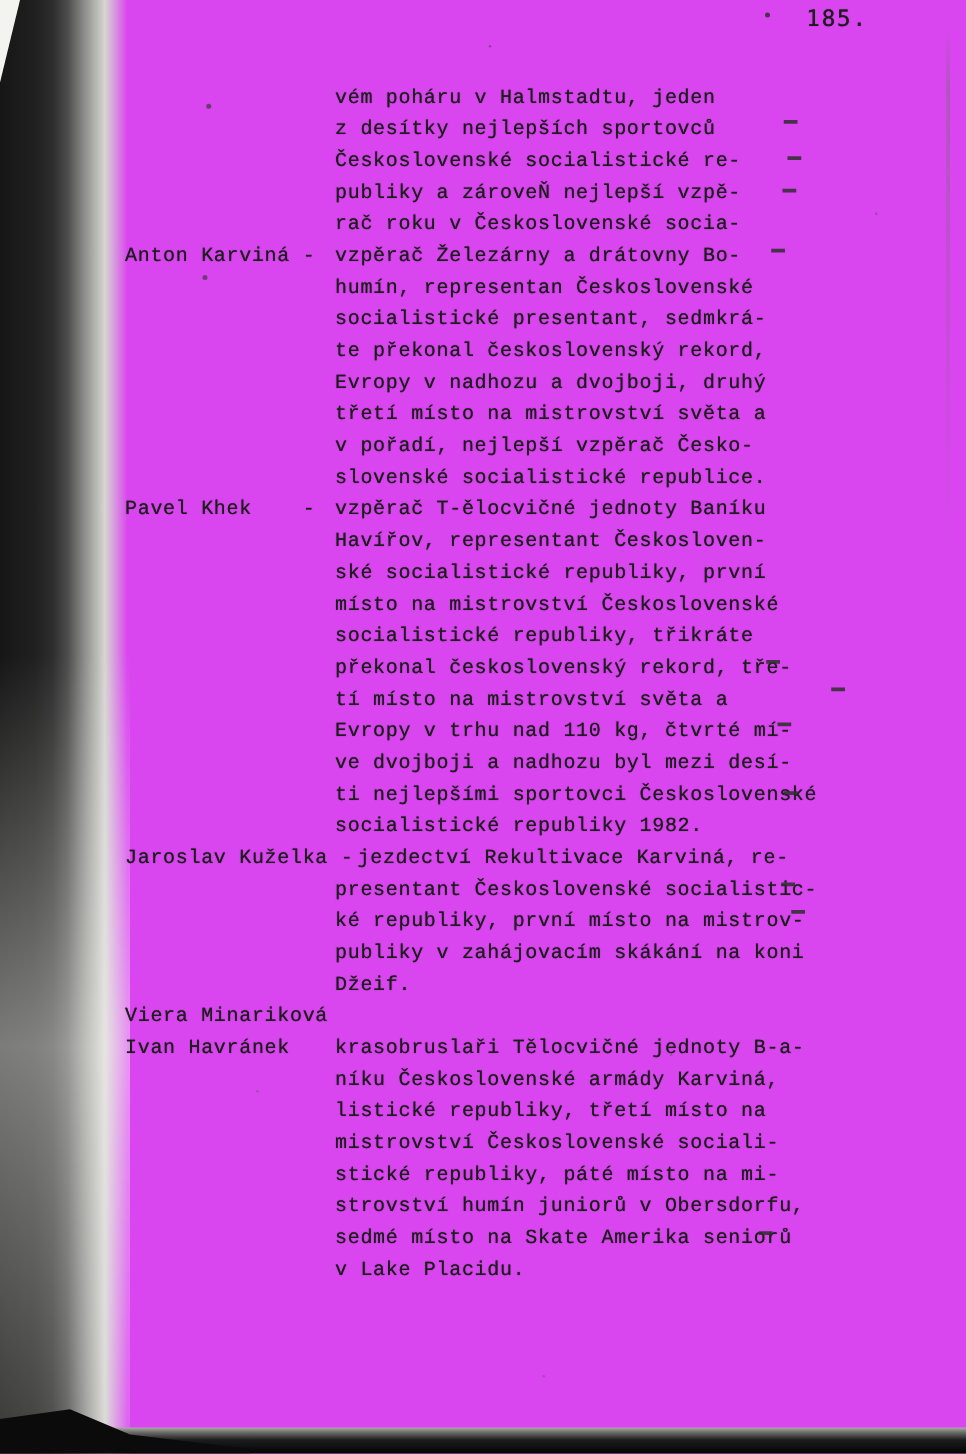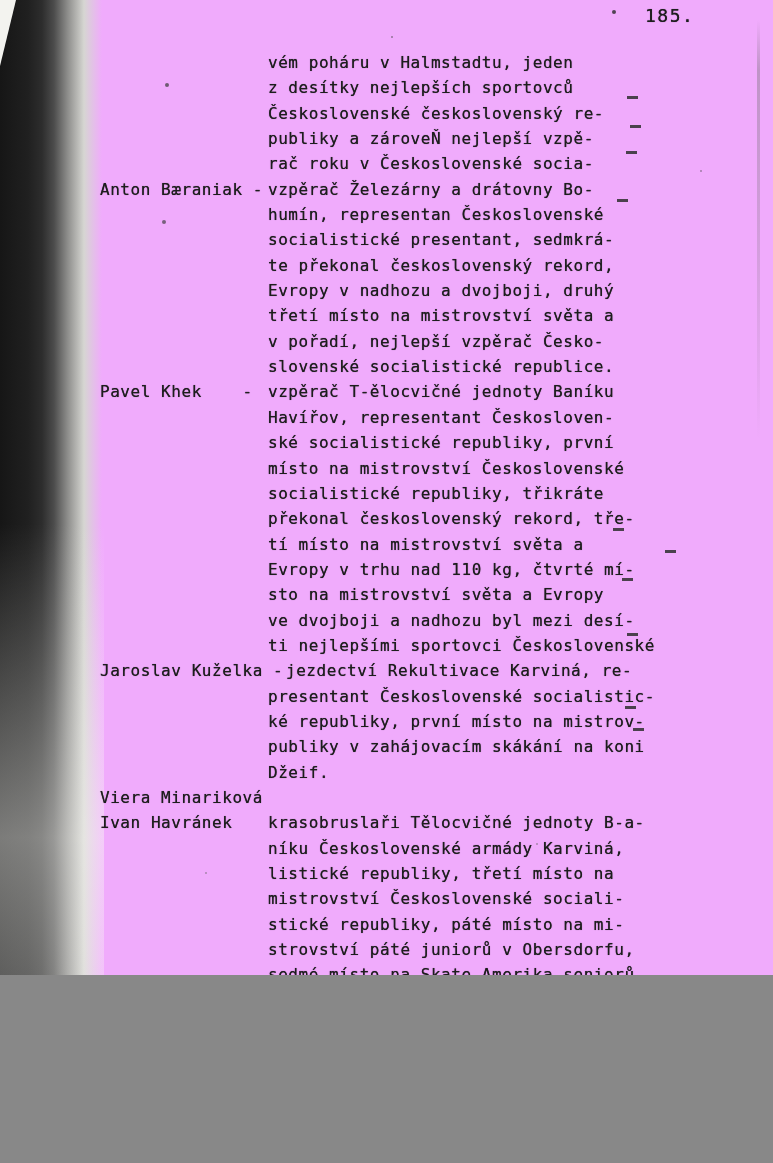--- a/index.html
+++ b/index.html
@@ -1,19 +1,19 @@
 <!DOCTYPE html>
 <html><head>
 <meta charset="utf-8">
 <style>
   html,body{margin:0;padding:0;background:#888;}
   .page{
     position:relative;
-    width:773px;height:975px;
-    background:#f0abfc;
+    width:773px;height:1163px;
+    background:#d946ef;
     overflow:hidden;
     font-family:"DejaVu Sans Mono","Liberation Mono",monospace;
     color:#1d1d1d;
   }
   
   .edge-left{
     position:absolute;left:0;top:0;width:104px;height:1163px;
     background:
       linear-gradient(180deg, rgba(247,247,243,0) 0 45%, rgba(247,247,243,.45) 72%, rgba(247,247,243,.15) 100%),
       linear-gradient(90deg,#161616 0,#202020 28px,#2d2d2d 42px,#4c4c4c 54px,#8f8f8d 68px,#d6d6d2 84px,rgba(247,247,243,0) 102px);
@@ -49,21 +49,21 @@
       163px 221px 0 1px rgba(55,55,55,.65),
       536px 843px 0 0 rgba(95,95,95,.5),
       205px 872px 0 0 rgba(95,95,95,.5),
       434px 1100px 0 0 rgba(95,95,95,.5);
   }
   .page-number{
     position:absolute;left:645px;top:5px;
     font-size:18px;letter-spacing:1.5px;
     text-shadow:0 0 .7px rgba(20,20,20,.9);
   }
-  .text-area{position:absolute;top:53px;left:0;width:100%;}
+  .text-area{position:absolute;top:69px;left:0;width:100%;font-family:Liberation Mono, monospace;}
   .line{
     position:relative;height:25.35px;white-space:pre;
     font-size:16px;letter-spacing:.55px;
     text-shadow:0 0 .7px rgba(25,25,25,.85);
   }
   .line .name{position:absolute;left:100px;top:0;}
   .line .content{position:absolute;left:268px;top:0;}
   .line .content.indent{left:286px;}
   
   .margin-mark{position:absolute;width:11px;height:2.5px;background:#2e2e2e;opacity:.85;}
@@ -78,64 +78,64 @@
   <div class="edge-wedge"></div>
   <div class="edge-right-streak"></div>
   <div class="specks"></div>
 
   <div class="page-number">185.</div>
 
   <main class="text-area" id="text-area">
       <div class="block">
         <div class="line"><span class="content">vém poháru v Halmstadtu, jeden</span></div>
         <div class="line"><span class="content">z desítky nejlepších sportovců</span></div>
-        <div class="line"><span class="content">Československé československý re-</span></div>
+        <div class="line"><span class="content">Československé socialistické re-</span></div>
         <div class="line"><span class="content">publiky a zároveŇ nejlepší vzpě-</span></div>
         <div class="line"><span class="content">rač roku v Československé socia-</span></div>
       </div>
       <div class="block">
-        <div class="line"><span class="name">Anton Bæraniak -</span><span class="content">vzpěrač Železárny a drátovny Bo-</span></div>
+        <div class="line"><span class="name">Anton Karviná -</span><span class="content">vzpěrač Železárny a drátovny Bo-</span></div>
         <div class="line"><span class="content">humín, representan Československé</span></div>
         <div class="line"><span class="content">socialistické presentant, sedmkrá-</span></div>
         <div class="line"><span class="content">te překonal československý rekord,</span></div>
         <div class="line"><span class="content">Evropy v nadhozu a dvojboji, druhý</span></div>
         <div class="line"><span class="content">třetí místo na mistrovství světa a</span></div>
         <div class="line"><span class="content">v pořadí, nejlepší vzpěrač Česko-</span></div>
         <div class="line"><span class="content">slovenské socialistické republice.</span></div>
       </div>
       <div class="block">
         <div class="line"><span class="name">Pavel Khek    -</span><span class="content">vzpěrač T-ělocvičné jednoty Baníku</span></div>
         <div class="line"><span class="content">Havířov, representant Českosloven-</span></div>
         <div class="line"><span class="content">ské socialistické republiky, první</span></div>
         <div class="line"><span class="content">místo na mistrovství Československé</span></div>
         <div class="line"><span class="content">socialistické republiky, třikráte</span></div>
         <div class="line"><span class="content">překonal československý rekord, tře-</span></div>
         <div class="line"><span class="content">tí místo na mistrovství světa a</span></div>
         <div class="line"><span class="content">Evropy v trhu nad 110 kg, čtvrté mí-</span></div>
-        <div class="line"><span class="content">sto na mistrovství světa a Evropy</span></div>
         <div class="line"><span class="content">ve dvojboji a nadhozu byl mezi desí-</span></div>
         <div class="line"><span class="content">ti nejlepšími sportovci Československé</span></div>
+        <div class="line"><span class="content">socialistické republiky 1982.</span></div>
       </div>
       <div class="block">
         <div class="line"><span class="name">Jaroslav Kuželka -</span><span class="content indent">jezdectví Rekultivace Karviná, re-</span></div>
         <div class="line"><span class="content">presentant Československé socialistic-</span></div>
         <div class="line"><span class="content">ké republiky, první místo na mistrov-</span></div>
         <div class="line"><span class="content">publiky v zahájovacím skákání na koni</span></div>
         <div class="line"><span class="content">Džeif.</span></div>
       </div>
       <div class="block">
         <div class="line"><span class="name">Viera Minariková</span></div>
       </div>
       <div class="block">
         <div class="line"><span class="name">Ivan Havránek</span><span class="content">krasobruslaři Tělocvičné jednoty B-a-</span></div>
         <div class="line"><span class="content">níku Československé armády Karviná,</span></div>
         <div class="line"><span class="content">listické republiky, třetí místo na</span></div>
         <div class="line"><span class="content">mistrovství Československé sociali-</span></div>
         <div class="line"><span class="content">stické republiky, páté místo na mi-</span></div>
-        <div class="line"><span class="content">strovství páté juniorů v Obersdorfu,</span></div>
+        <div class="line"><span class="content">strovství humín juniorů v Obersdorfu,</span></div>
         <div class="line"><span class="content">sedmé místo na Skate Amerika seniorů</span></div>
         <div class="line"><span class="content">v Lake Placidu.</span></div>
       </div>
     </main>
 
   <div id="marks-layer">
       <div class="margin-mark" style="left: 627px; top: 96px;"></div>
       <div class="margin-mark" style="left: 630px; top: 125px;"></div>
       <div class="margin-mark" style="left: 626px; top: 151px;"></div>
       <div class="margin-mark" style="left: 617px; top: 199px;"></div>

